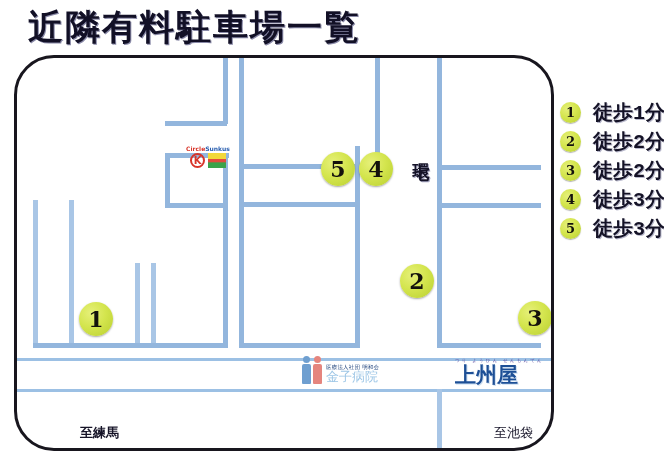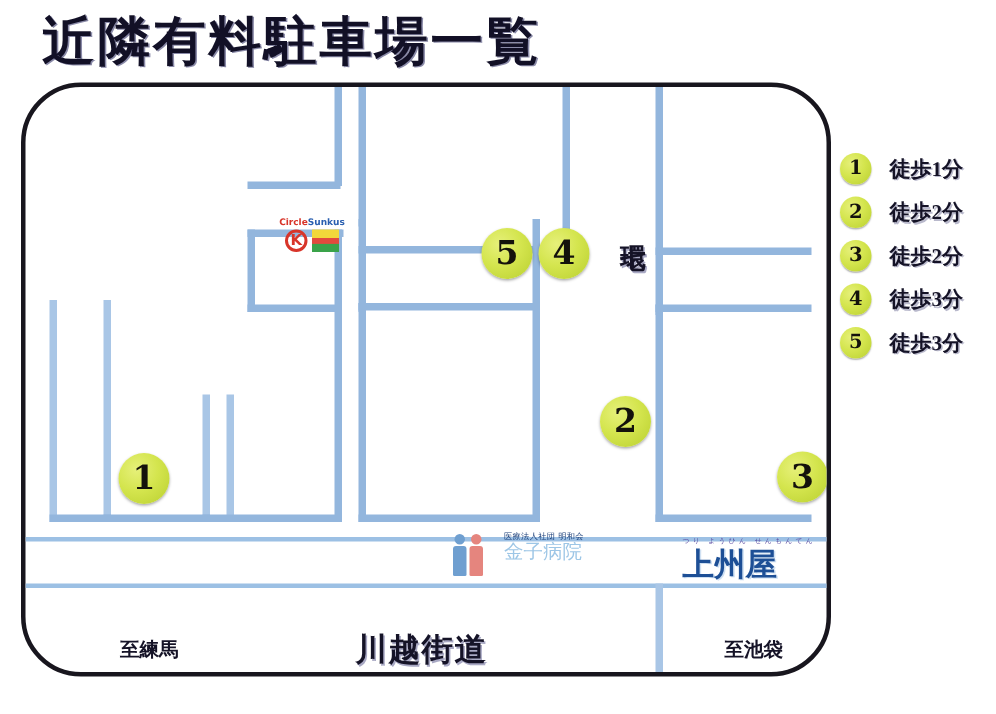--- a/index.html
+++ b/index.html
@@ -132,22 +132,22 @@
   .cvs-s {
     width: 18px; height: 15px;
     background: linear-gradient(180deg,#f2d83a 0%,#f2d83a 38%,#e24a3d 40%,#e24a3d 62%,#3aa34a 64%,#3aa34a 100%);
     box-sizing: border-box;
   }
 
   #poi-hospital {
     left: 265px;
     top: 298px;
     display: flex;
-    align-items: flex-start;
-    gap: 14px;
+    align-items: flex-end;
+    gap: 4px;
     padding-left: 20px;
   }
   .hosp-figs { display: flex; gap: 2px; align-items: flex-end; }
   .fig { width: 9px; position: relative; }
   .fig .head { width: 7px; height: 7px; border-radius: 50%; margin: 0 auto 1px; }
   .fig .body { width: 9px; height: 20px; border-radius: 2px 2px 1px 1px; }
   .fig.blue .head, .fig.blue .body { background: #6f9fd0; }
   .fig.pink .head, .fig.pink .body { background: #e5857e; }
   .hosp-text { display: flex; flex-direction: column; line-height: 1.05; }
   .hosp-sub { font-size: 5.5px; color: #1b3f7a; white-space: nowrap; letter-spacing: .2px; }
@@ -197,24 +197,24 @@
     text-shadow: 1px 1px 0 #a9a9c4;
   }
   #label-nerima {
     left: 27px;
     top: 366px;
     font-size: 13px;
     font-weight: 700;
     margin-left: 36px;
   }
   #label-ikebukuro {
-    left: 466px;
+    left: 477px;
     top: 366px;
     font-size: 13px;
-    font-weight: 700;
+    font-weight: 400;
   }
 
   
   #legend {
     position: absolute;
     left: 560px;
     top: 98px;
     width: 104px;
   }
   .legend-row {
@@ -232,22 +232,22 @@
     align-items: center;
     justify-content: center;
     font-family: "DejaVu Serif", serif;
     font-size: 13px;
     font-weight: 700;
     color: #14120c;
     flex: 0 0 auto;
   }
   .legend-text {
     margin-left: 12px;
-    font-family: Liberation Serif, serif;
-    font-size: 14px;
+    font-family: Liberation Mono, monospace;
+    font-size: 20px;
     font-weight: 700;
     color: #141226;
     white-space: nowrap;
     text-shadow: 1px 1px 0 #b9b9cc;
   }
 </style>
 </head>
 <body>
 
 <div id="title">近隣有料駐車場一覧</div>
@@ -317,21 +317,20 @@
       <div class="hosp-name">金子病院</div>
     </div>
   </div>
 
   <div class="poi" id="poi-joshuya">
     <div class="jos-sub">つり ようひん せんもんてん</div>
     <div class="jos-name">上州屋</div>
   </div>
 
   <div class="map-label" id="label-kanpachi">環七</div>
-  <div class="map-label" id="label-kawagoe">川越街道</div>
   <div class="map-label" id="label-nerima">至練馬</div>
   <div class="map-label" id="label-ikebukuro">至池袋</div>
 
   <div class="marker" style="left:62px; top:244px;">1</div>
   <div class="marker" style="left:383px; top:206px;">2</div>
   <div class="marker" style="left:501px; top:243px;">3</div>
   <div class="marker" style="left:342px; top:94px;">4</div>
   <div class="marker" style="left:304px; top:94px;">5</div>
 
 </div>

